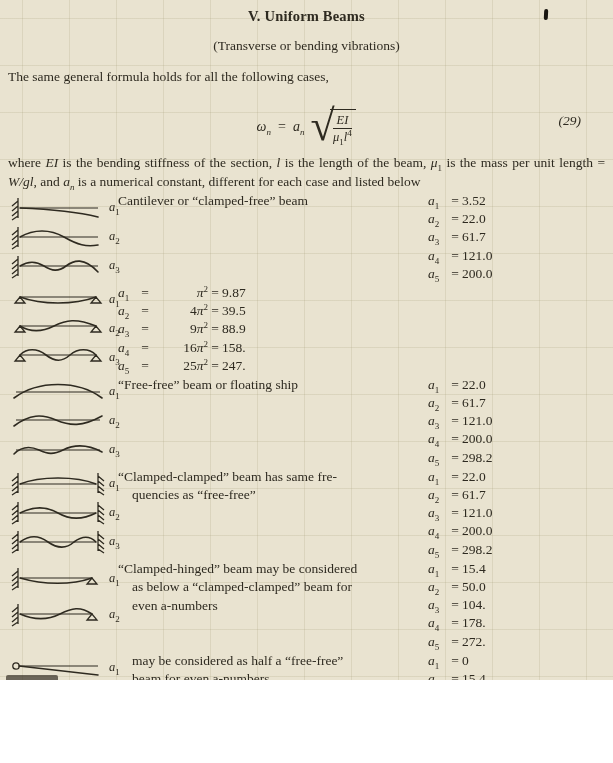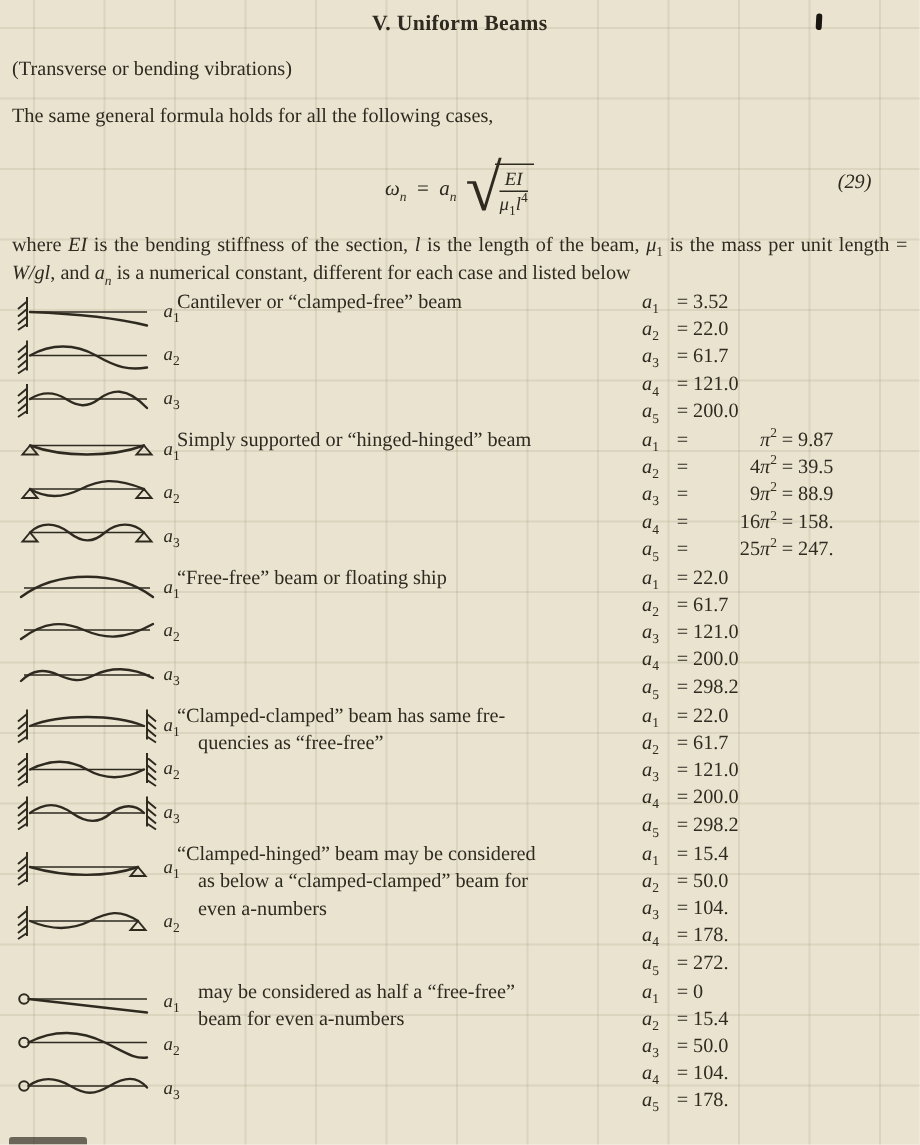--- a/index.html
+++ b/index.html
@@ -1,36 +1,36 @@
 <!DOCTYPE html>
 <html><head>
 <meta charset="utf-8">
 <style>
   html,body{margin:0;padding:0;}
   .page{
     position:relative;
-    width:613px;height:763px;
+    width:613px;height:680px;
     box-sizing:border-box;
     background-color:#e9e3d0;
     background-image:
       linear-gradient(rgba(163,151,117,.20) 1px, transparent 1px),
       linear-gradient(90deg, rgba(163,151,117,.20) 1px, transparent 1px);
     background-size:100% 47px,47px 100%;
     background-position:0 18px,22px 0;
     color:#2e2a20;
     font-family:"Liberation Serif","DejaVu Serif",serif;
     font-size:13.5px;
     overflow:hidden;
     padding:6px 8px 0 8px;
   }
   .it{font-style:italic;}
   sub{font-size:9px;line-height:0;}
   sup{font-size:9px;line-height:0;}
   .title{text-align:center;font-weight:bold;font-size:14.5px;letter-spacing:.2px;margin-top:2px;}
-  .subtitle{font-size:13.5px;margin-top:13px;}
+  .subtitle{text-align:center;font-size:13.5px;margin-top:13px;}
   .intro{margin-top:15px;}
   .formula-row{position:relative;margin-top:10px;height:54px;display:flex;align-items:flex-end;justify-content:center;}
   .formula{display:inline-flex;align-items:center;font-size:14px;}
   .formula .feq{margin:0 7px;}
   .sqrt{display:inline-flex;align-items:flex-start;margin-left:6px;}
   .radical{font-size:44px;line-height:44px;font-weight:normal;transform:translateY(-1px);}
   .radicand{border-top:1.5px solid #2e2a20;margin-left:-5px;margin-top:4px;padding:2px 4px 0 3px;}
   .frac{display:inline-flex;flex-direction:column;align-items:center;font-size:12.5px;line-height:1.15;}
   .frac .num{border-bottom:1.2px solid #2e2a20;padding:0 4px 1px 4px;}
   .frac .den{padding-top:1px;}
@@ -171,23 +171,20 @@
         </div>
         <div class="diag">
           <svg width="100" height="26" viewBox="0 0 100 26">
             <path class="supp" d="M12,11 L7,17 L17,17 Z M88,11 L83,17 L93,17 Z"></path>
             <path class="ref" d="M12,11 H88"></path>
             <path class="mode" d="M12,11 C19,4 29,4 38,11 S54,18 62,11 S81,4 88,11"></path>
           </svg>
           <span class="mlabel"><span class="it">a</span><sub>3</sub></span>
         </div>
       </div>
-      <div class="desc">
-        <div class="dline">Simply supported or “hinged-hinged” beam</div>
-      </div>
       <div class="vals">
           <div class="vrow">
             <span class="vlab"><span class="it">a</span><sub>1</sub></span>
             <span class="veq">=</span>
             <span class="vmid"><span class="it">π</span><sup>2</sup></span>
             <span class="veq">=</span>
             <span class="vnum wpi">9.87</span>
           </div>
           <div class="vrow">
             <span class="vlab"><span class="it">a</span><sub>2</sub></span>

